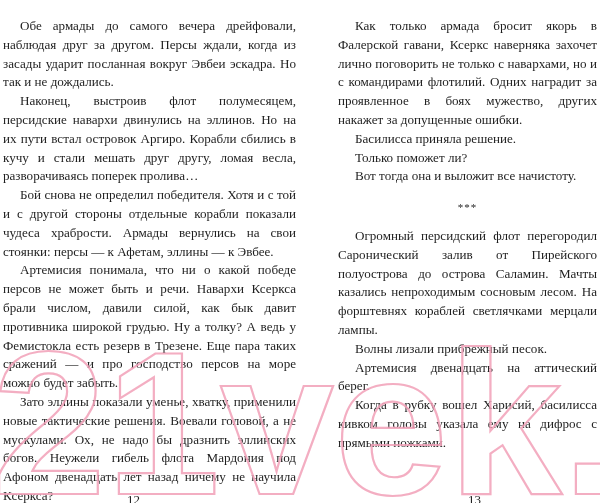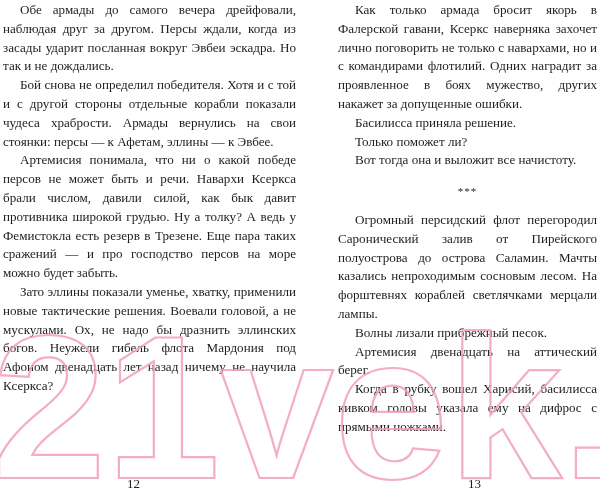--- a/index.html
+++ b/index.html
@@ -2,21 +2,21 @@
 <html><head>
 <meta charset="utf-8">
 <style>
   html, body { margin: 0; padding: 0; }
   body {
     width: 600px; height: 503px; overflow: hidden;
     background: #ffffff; position: relative;
     font-family: "Liberation Serif", "DejaVu Serif", serif;
     color: #1e1e1e;
   }
-  .spread { position: absolute; inset: 0; }
+  .spread { position: absolute; inset: 0; margin-top: 16px; }
   .page { position: absolute; top: 1px; font-size: 13.1px; line-height: 18.8px; }
   .page.left { left: 3px; width: 293px; }
   .page.right { left: 338px; width: 259px; }
   .page p { margin: 0; text-align: justify; text-indent: 17px; hyphens: manual; }
   .page p.noindent { text-indent: 0; }
   .page p.break { text-align: center; text-indent: 0; margin: 12px 0 10px 0; letter-spacing: 1px; font-size: 11px; }
   .pagenum { position: absolute; top: 476px; font-size: 13px; }
   .pagenum.left { left: 127px; }
   .pagenum.right { left: 468px; }
   .watermark { position: absolute; left: 0; top: 0; width: 600px; height: 503px; pointer-events: none; }
@@ -26,20 +26,21 @@
     fill: none; stroke: #f2a0b8; stroke-width: 2.2; opacity: 0.85;
   }
 </style>
 </head>
 <body>
 
 <div class="spread">
 
   <div class="page left">
     <p class="noindent" style="text-indent:17px">Обе армады до самого вечера дрейфовали, наблюдая друг за другом. Персы ждали, когда из засады ударит посланная вокруг Эвбеи эскадра. Но так и не дождались.</p>
+    <p>Наконец, выстроив флот полумесяцем, персидские навархи двинулись на эллинов. Но на их пути встал островок Аргиро. Корабли сбились в кучу и стали мешать друг другу, ломая весла, разворачиваясь поперек пролива…</p>
     <p>Бой снова не определил победителя. Хотя и с той и с другой стороны отдельные корабли показали чудеса храбрости. Армады вернулись на свои стоянки: персы — к Афетам, эллины — к Эвбее.</p>
     <p>Артемисия понимала, что ни о какой победе персов не может быть и речи. Навархи Ксеркса брали числом, давили силой, как бык давит противника широкой грудью. Ну а толку? А ведь у Фемистокла есть резерв в Трезене. Еще пара таких сражений — и про господство персов на море можно будет забыть.</p>
     <p>Зато эллины показали уменье, хватку, применили новые тактические решения. Воевали головой, а не мускулами. Ох, не надо бы дразнить эллинских богов. Неужели гибель флота Мардония под Афоном двенадцать лет назад ничему не научила Ксеркса?</p>
 
   </div>
   <div class="pagenum left">12</div>
 
   <div class="page right">
     <p>Как только армада бросит якорь в Фалерской гавани, Ксеркс наверняка захочет лично поговорить не только с навархами, но и с командирами флотилий. Одних наградит за проявленное в боях мужество, других накажет за допущенные ошибки.</p>
     <p>Басилисса приняла решение.</p>

